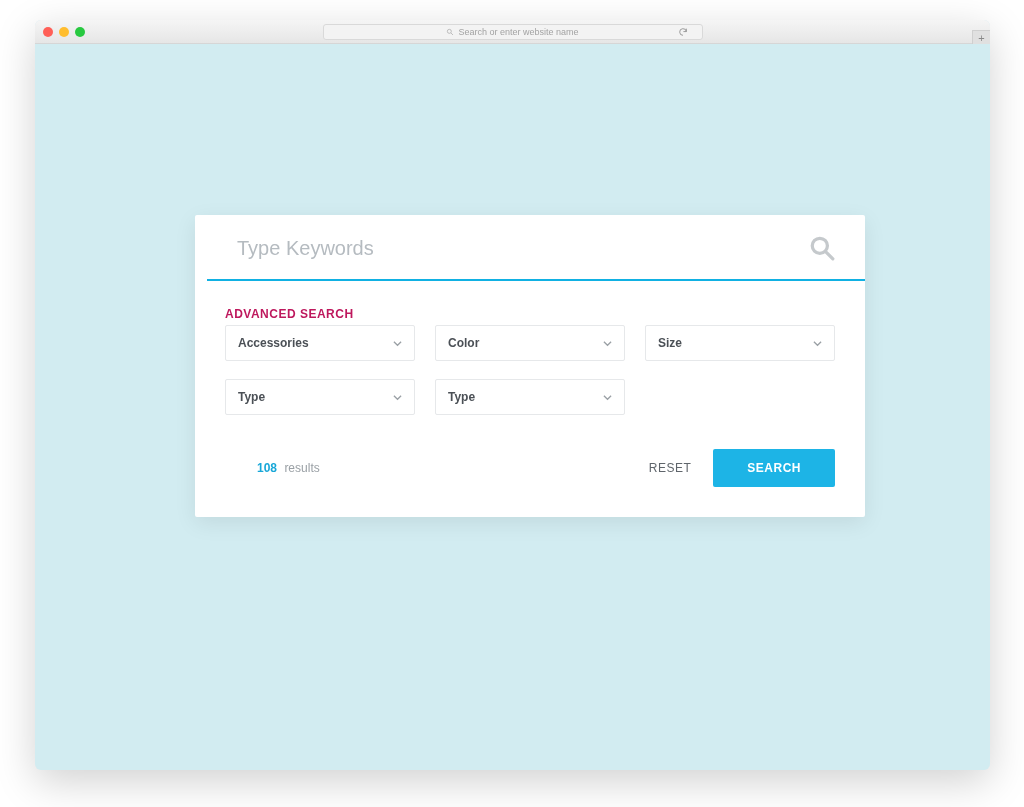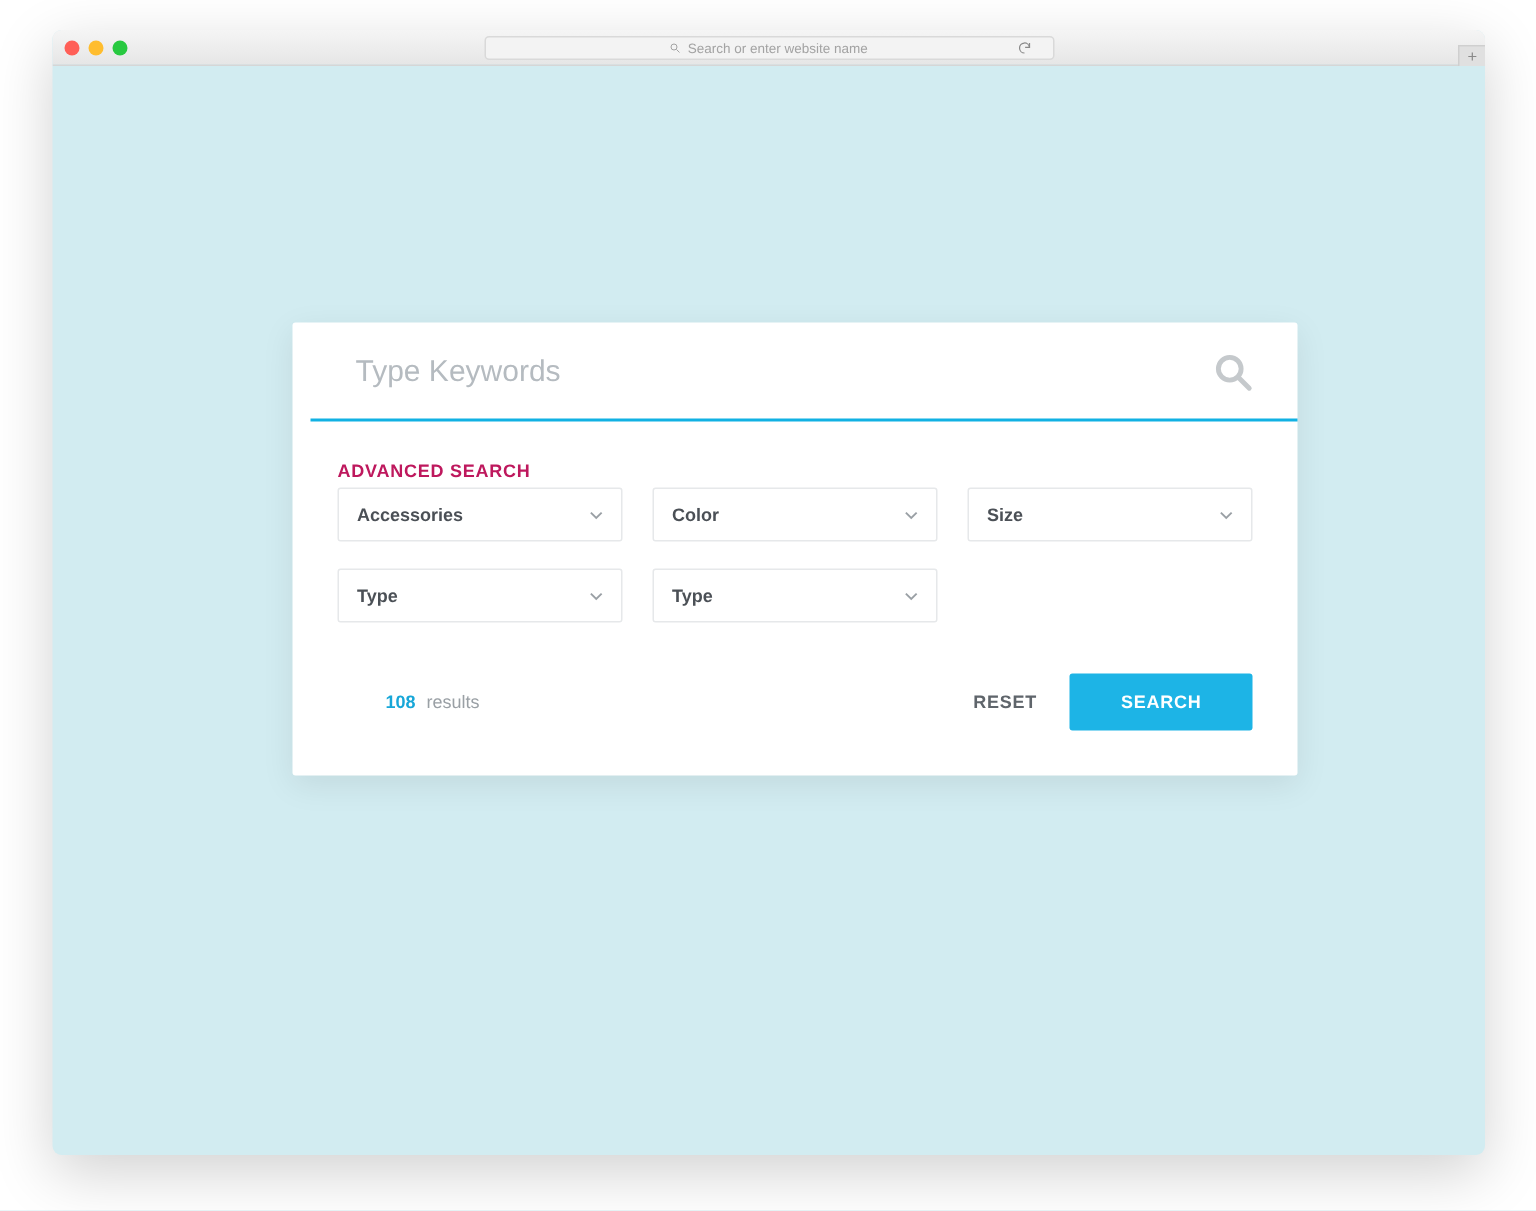--- a/index.html
+++ b/index.html
@@ -104,21 +104,21 @@
   .chev { width:9px; height:9px; }
   .chev svg { display:block; }
 
   .footer {
     display:flex; align-items:center; justify-content:space-between;
   }
   .results { font-size:12px; color:#9aa0a5; }
   .results .num { color:#18a7d8; font-weight:600; margin-right:4px;margin-left:32px; }
   .actions { display:flex; align-items:center; gap:22px; }
   .reset {
-    background:none; border:none; font-size:12px; font-weight:700;
+    background:none; border:none; font-size:12px; font-weight:400;
     color:#5f656b; letter-spacing:0.5px; cursor:pointer;
   }
   .search-btn {
     background:#1db4e6; border:none; color:#fff;
     font-size:12px; font-weight:700; letter-spacing:0.5px;
     padding:12px 34px; border-radius:2px; cursor:pointer;
   }
 </style>
 </head>
 <body>

